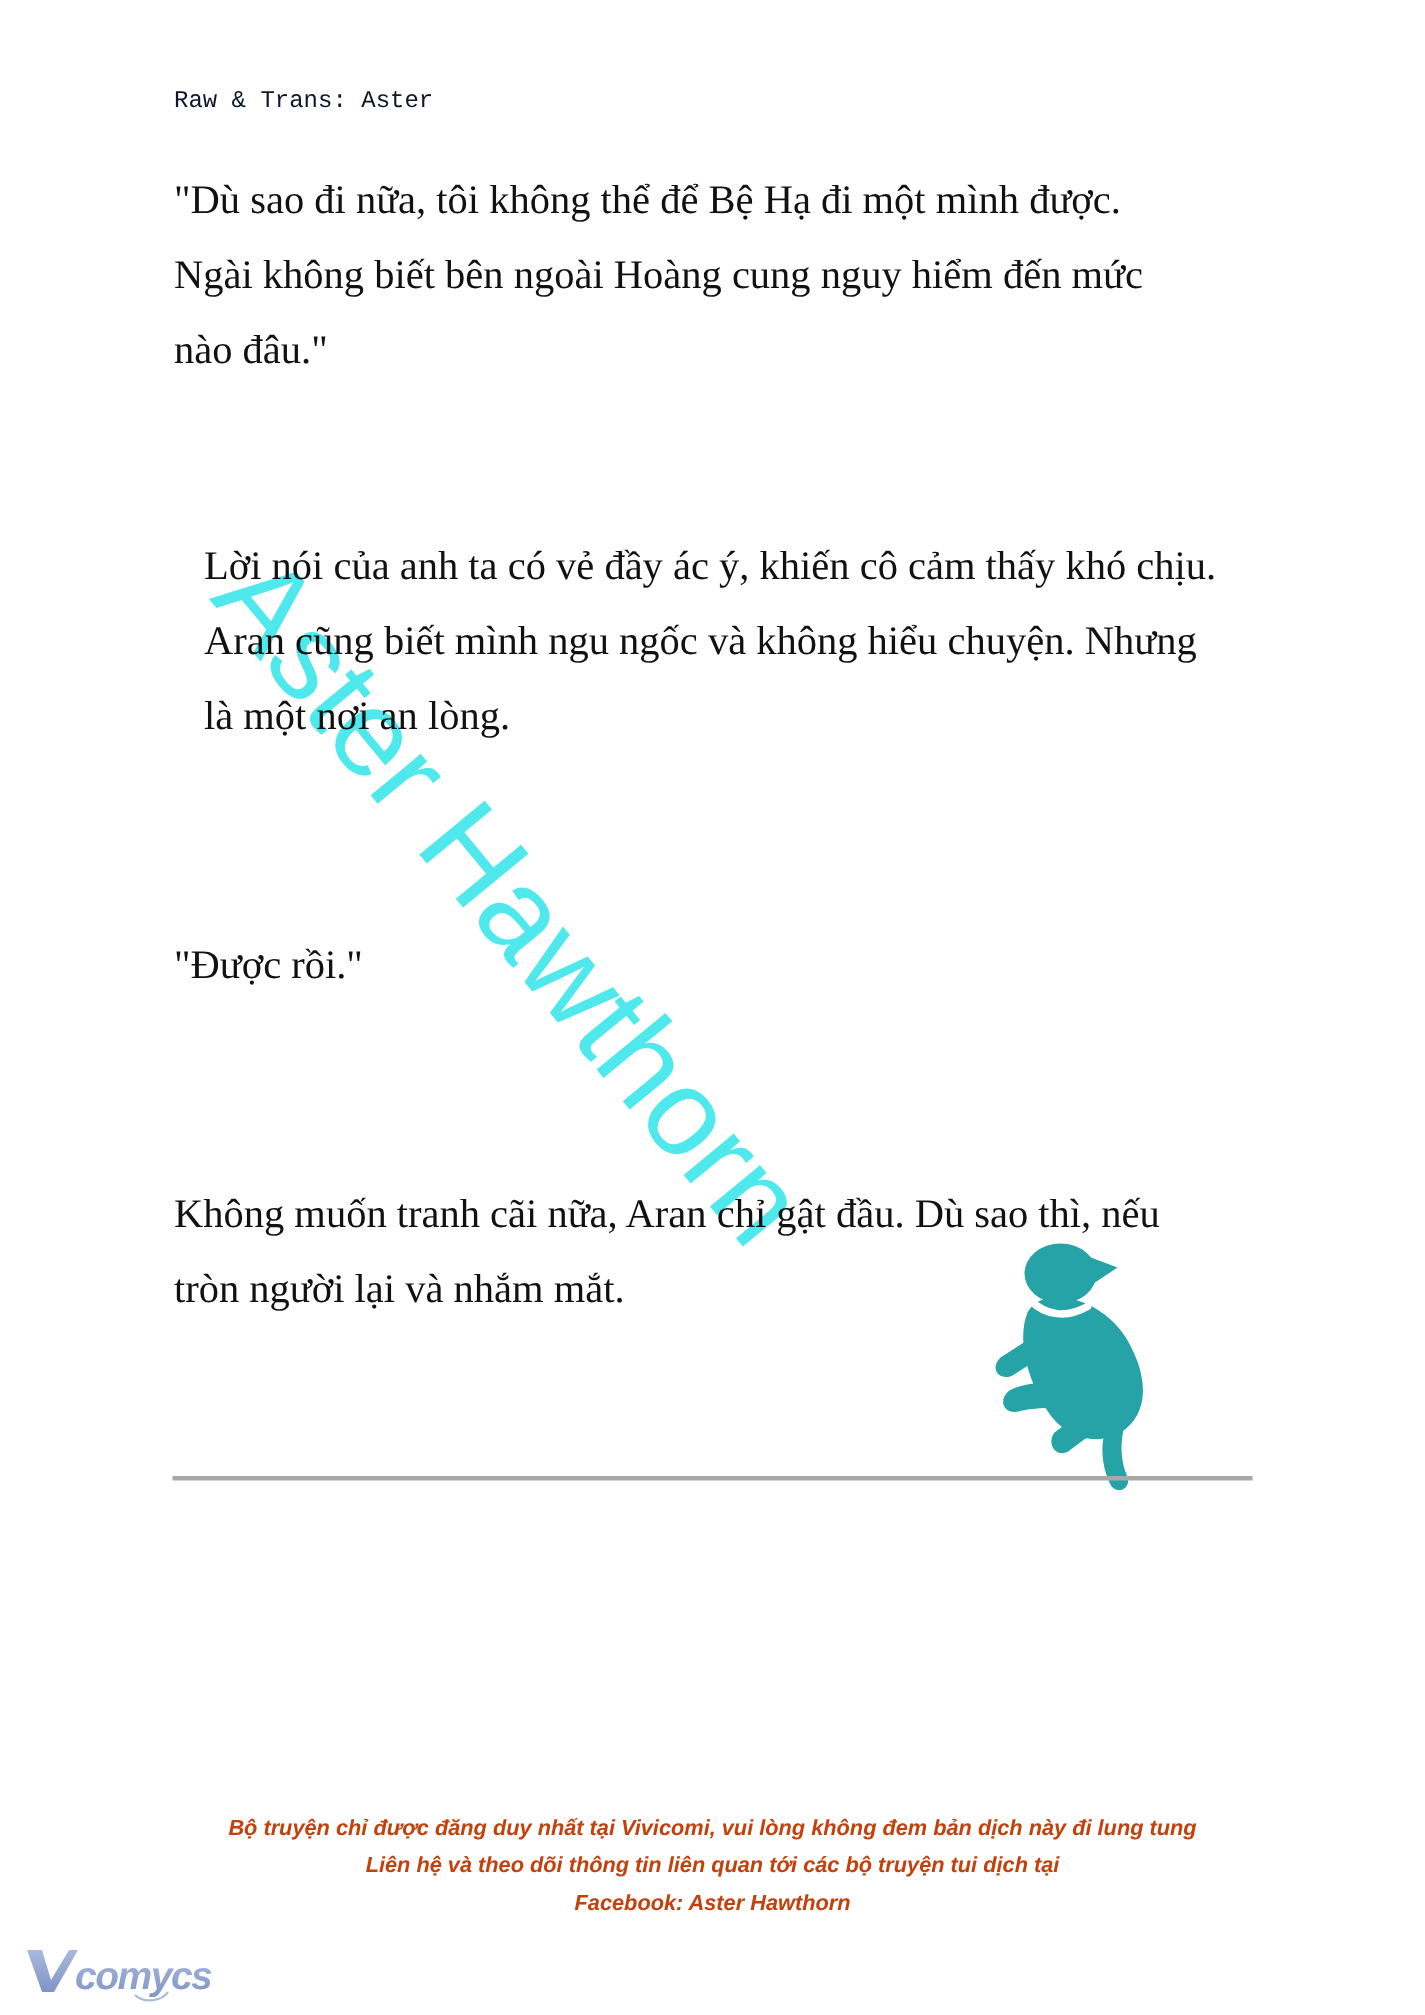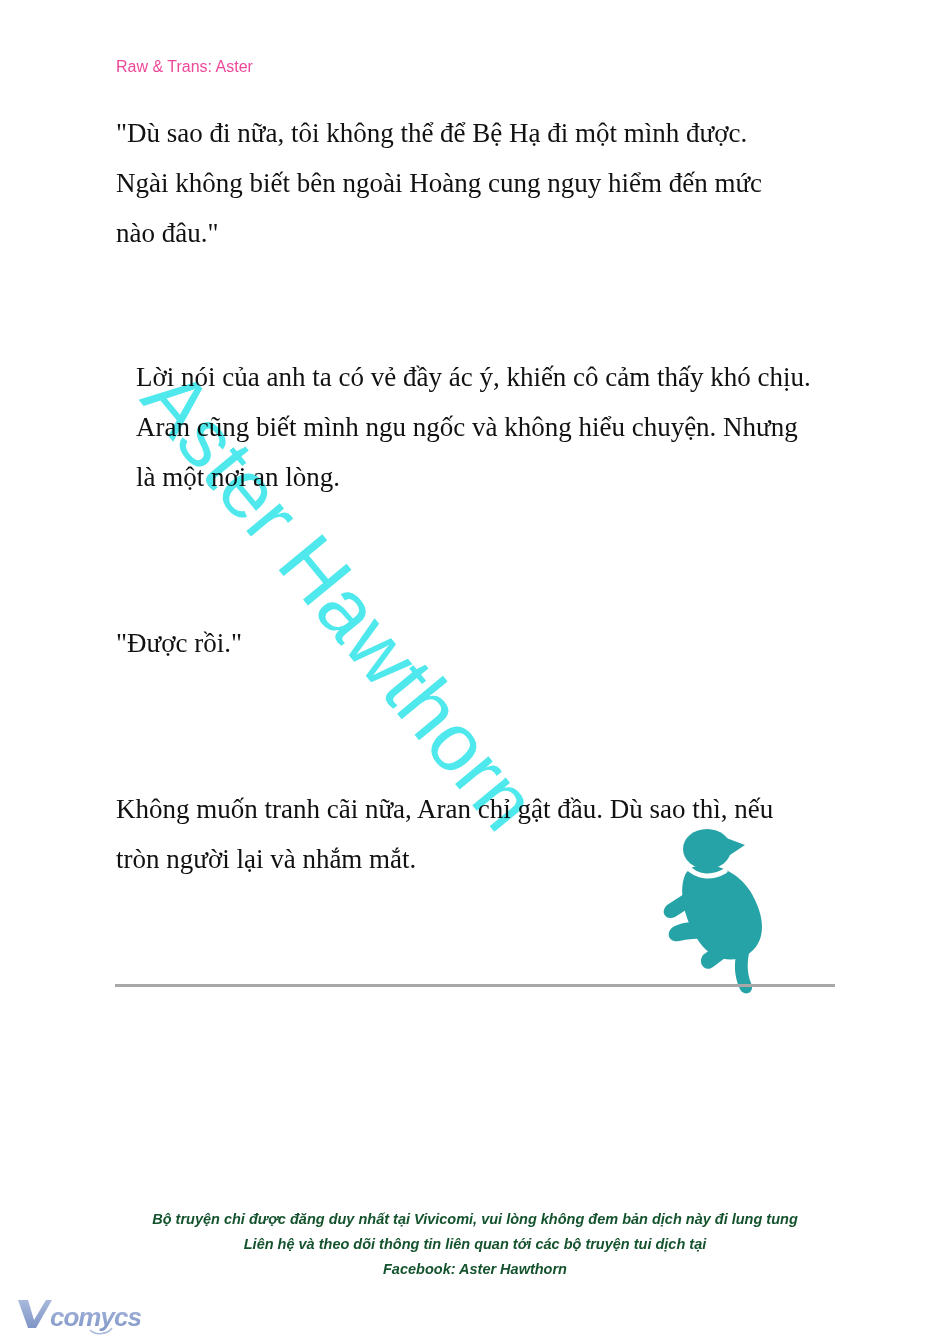--- a/index.html
+++ b/index.html
@@ -10,23 +10,23 @@
     body {
       width: 950px;
       height: 1343px;
       position: relative;
       overflow: hidden;
     }
     .header {
       position: absolute;
       left: 116px;
       top: 58px;
-      font-family: Liberation Sans, sans-serif;
+      font-family: Liberation Mono, monospace;
       font-size: 16px;
-      color: #ec4899;
+      color: #0f172a;
     }
     .para {
       position: absolute;
       left: 116px;
       width: 760px;
       font-family: "Liberation Serif", serif;
       font-size: 27px;
       line-height: 50px;
       color: #111111;
       margin: 0;
@@ -77,21 +77,21 @@
       position: absolute;
       left: 0;
       width: 950px;
       top: 1207px;
       text-align: center;
       font-family: "Liberation Sans", sans-serif;
       font-style: italic;
       font-weight: bold;
       font-size: 14.5px;
       line-height: 25px;
-      color: #14532d;
+      color: #c2410c;
     }
     .footer .fline { display: block; }
 
     .logo {
       position: absolute;
       left: 16px;
       top: 1296px;
       width: 130px;
       height: 40px;
     }

